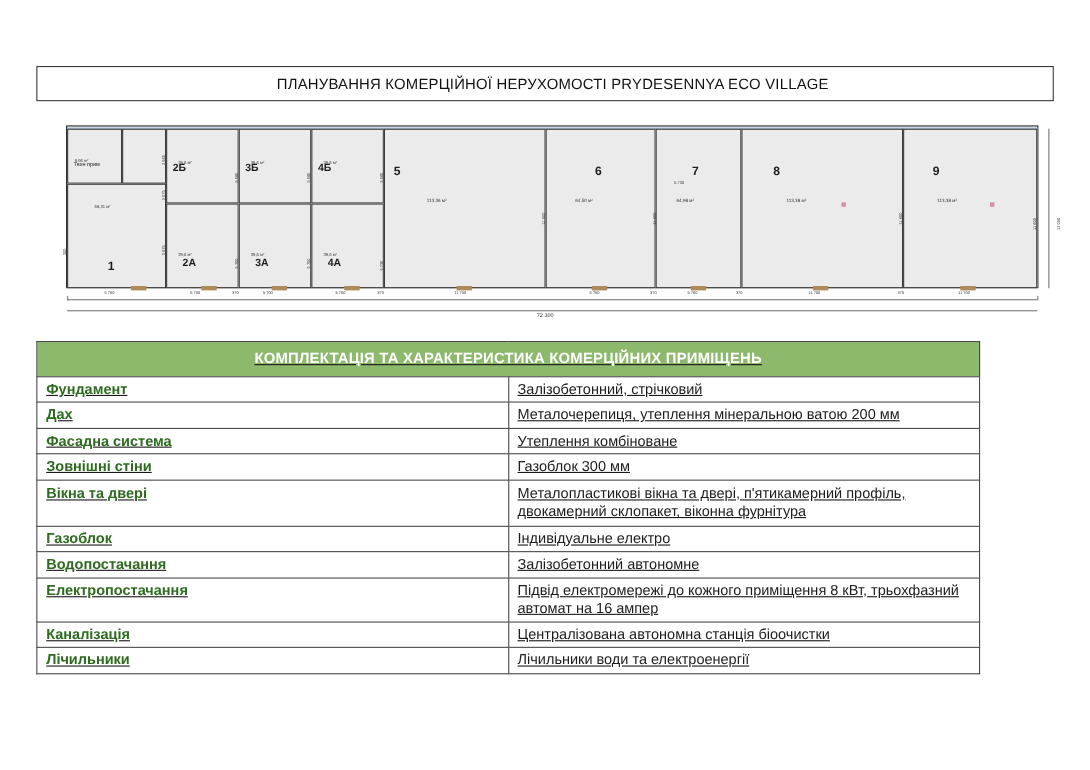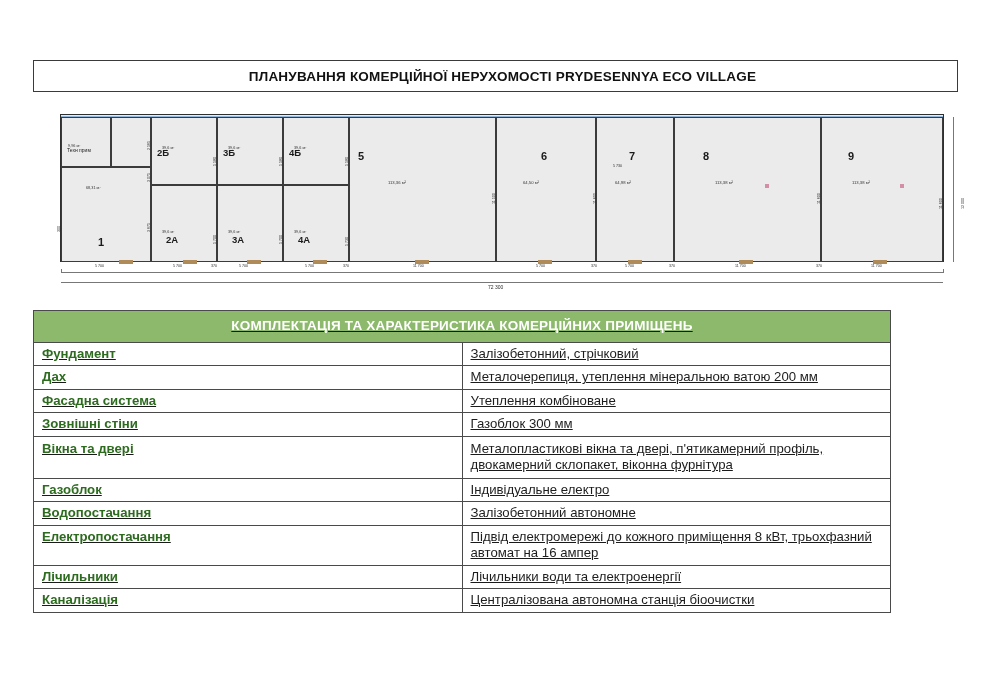--- a/index.html
+++ b/index.html
@@ -25,21 +25,21 @@
     height: 32px;
     border: 1px solid #3a3a3a;
     display: flex;
     align-items: center;
     justify-content: center;
     background: #ffffff;
     box-sizing: border-box;
   }
   .title-bar .title-text {
     font-size: 13.5px;
-    font-weight: bold;
+    font-weight: normal;
     letter-spacing: 0.2px;
     color: #111111;
     text-align: left;
     margin-left: 14px;
   }
 
   
   .plan-wrap {
     position: absolute;
     left: 33px;
@@ -328,21 +328,21 @@
     </tr>
     <tr>
       <td class="k">Водопостачання</td>
       <td class="v">Залізобетонний автономне</td>
     </tr>
     <tr>
       <td class="k">Електропостачання</td>
       <td class="v">Підвід електромережі до кожного приміщення 8 кВт, трьохфазний автомат на 16 ампер</td>
     </tr>
     <tr>
+      <td class="k">Каналізація</td>
+      <td class="v">Централізована автономна станція біоочистки</td>
+    </tr>
+    <tr>
       <td class="k">Лічильники</td>
       <td class="v">Лічильники води та електроенергії</td>
     </tr>
-    <tr>
-      <td class="k">Каналізація</td>
-      <td class="v">Централізована автономна станція біоочистки</td>
-    </tr>
   </tbody>
 </table>
 
 </body></html>

